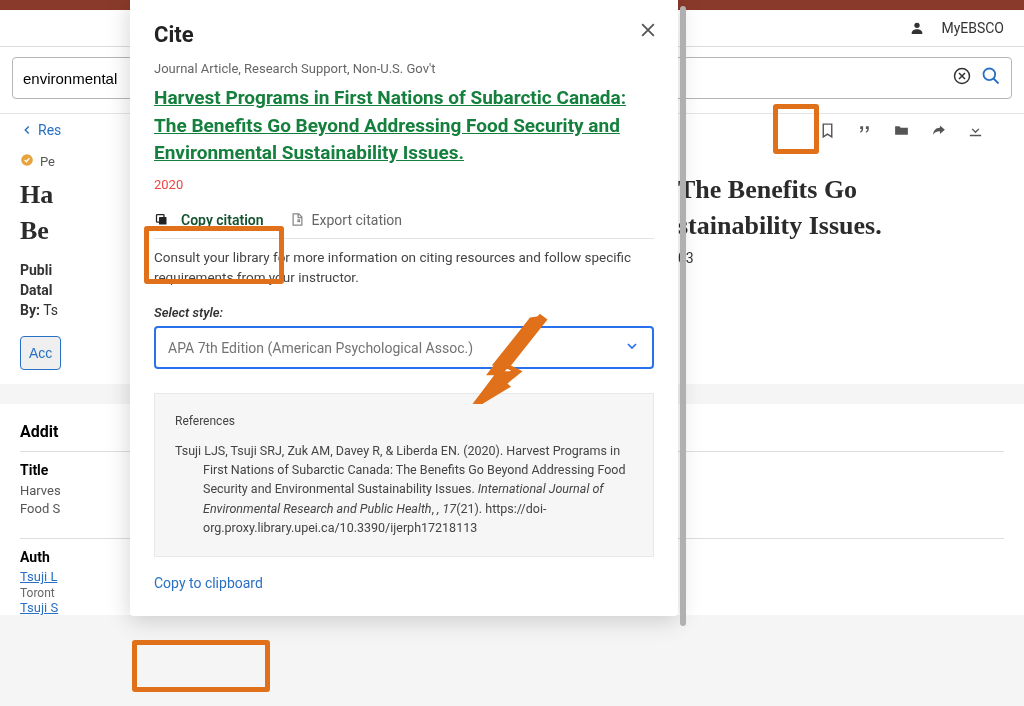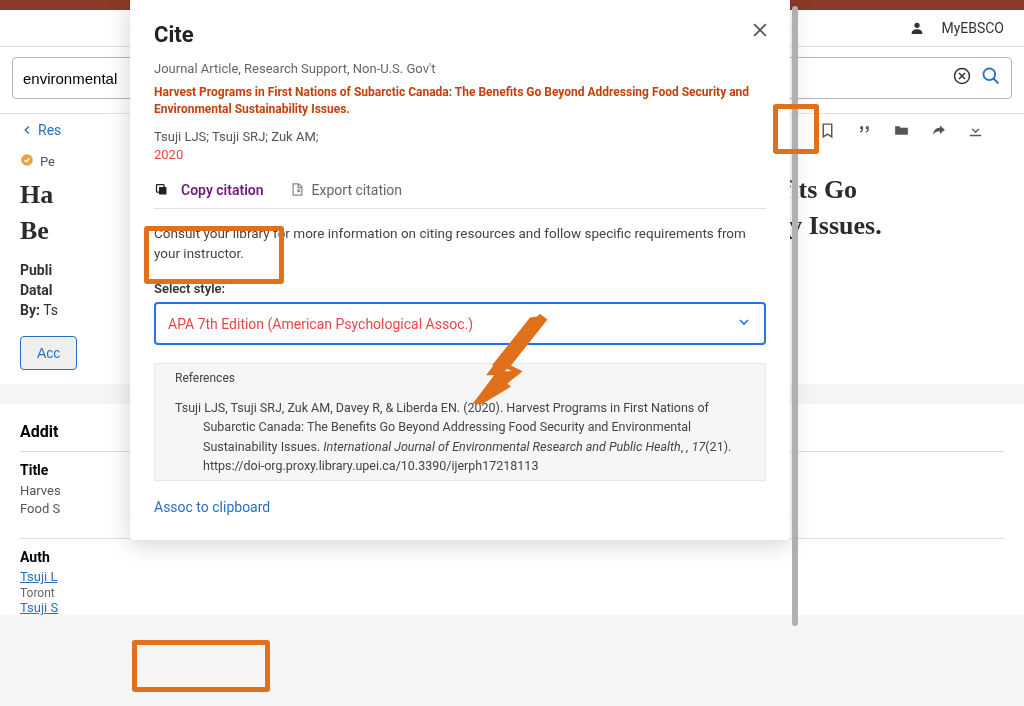--- a/index.html
+++ b/index.html
@@ -22,54 +22,54 @@
 
 .content { padding: 0 20px; background: #fff; }
 .back-link { display: inline-flex; align-items: center; gap: 4px; color: #2870c4; font-size: 14px; padding: 8px 0; }
 .badge-row { display: flex; align-items: center; gap: 6px; margin-top: 6px; }
 .badge-icon { color: #e8a33d; }
 .badge-text { font-size: 13px; color: #555; }
 
 .title { font-family: Georgia, serif; font-size: 26px; font-weight: bold; color: #2b2b2b; margin: 6px 0 12px; line-height: 1.4; max-width: 900px; }
 .meta-line { font-size: 14px; color: #333; margin-bottom: 4px; }
 .meta-line b { font-weight: 700; }
-.access-btn { display: inline-block; border: 1px solid #2870c4; border-radius: 4px; padding: 8px 16px; color: #2870c4; font-size: 14px; margin: 14px 0; }
+.access-btn { display: inline-block; border: 1px solid #2870c4; border-radius: 4px; padding: 8px 8px; color: #2870c4; font-size: 14px; margin: 14px 0; }
 
 
 .toolbar { position: absolute; right: 40px; top: 122px; display: flex; gap: 20px; align-items: center; }
 .toolbar span { color: #555; cursor: pointer; }
 
 
 .section-divider { border: none; border-top: 1px solid #ddd; margin: 10px 0; }
 .add-info { font-weight: bold; font-size: 16px; margin: 18px 0 10px 0; }
 .field-label { font-weight: bold; font-size: 14px; margin: 8px 0 4px; }
 .field-value { font-size: 13px; color: #555; line-height: 1.4; max-width: 700px; }
 .author-link { color: #2870c4; text-decoration: underline; font-size: 13px; display: block; margin-bottom: 2px; }
 .author-aff { font-size: 12px; color: #666; }
-.modal { position: absolute; top: 0; left: 130px; width: 660px; background: #fff; box-shadow: 0 4px 24px rgba(0,0,0,0.18); border-radius: 0 0 4px 4px; max-height: 700px; display: flex; flex-direction: column; }
+.modal { position: absolute; top: 0; left: 130px; width: 548px; background: #fff; box-shadow: 0 4px 24px rgba(0,0,0,0.18); border-radius: 0 0 4px 4px; max-height: 700px; display: flex; flex-direction: column; }
 .modal-scroll { overflow-y: auto; }
 .modal-header { padding: 22px 24px 14px; }
 .modal-title { font-size: 22px; font-weight: 700; color: #222; }
 .modal-close { position: absolute; top: 20px; right: 20px; font-size: 22px; color: #555; cursor: pointer; }
 .modal-body { padding: 0 24px 24px; }
 .article-type { font-size: 13px; color: #666; margin-bottom: 8px; }
-.article-title { font-size: 12px; font-weight: 700; color: #c2410c; line-height: 1.45; margin-bottom: 10px; }
+.article-title { font-size: 19px; font-weight: 700; color: #15803d; line-height: 1.45; margin-bottom: 10px; text-decoration: underline; }
 .article-authors { font-size: 13px; color: #555; }
 .article-year { font-size: 13px; color: #ef4444; margin-top: 3px; }
 
 .tabs { display: flex; gap: 26px; margin: 20px 0 0; border-bottom: 1px solid #e2e2e2; padding-bottom: 10px; }
 .tab { display: flex; align-items: center; gap: 7px; font-size: 14px; color: #666; cursor: pointer; }
-.tab.active { color: #701a75; font-weight: 600; gap: 12px; }
+.tab.active { color: #14532d; font-weight: 600; gap: 12px; }
 .tab-icon { width: 15px; height: 15px; display: inline-block; }
 
-.helper-text { font-size: 13.5px; color: #444; margin: 14px 0 18px; line-height: 1.5; }
-.select-label { font-size: 13px; font-weight: 600; color: #333; margin-bottom: 6px; }
-.style-select { width: 100%; border: 2px solid #2870ed; border-radius: 4px; padding: 10px 12px; font-size: 14px; color: #ef4444; display: flex; justify-content: space-between; align-items: center; cursor: pointer; }
-
-.citation-box { margin-top: 18px; background: #f6f6f6; border: 1px solid #e8e8e8; padding: 5px 20px; font-size: 12.5px; color: #444; line-height: 1.55; }
+.helper-text { font-size: 13.5px; color: #444; margin: 8px 0 18px; line-height: 1.5; }
+.select-label { font-size: 13px; font-weight: 600; color: #333; margin-bottom: 6px; font-style: italic; }
+.style-select { width: 100%; border: 2px solid #2870ed; border-radius: 4px; padding: 10px 12px; font-size: 14px; color: #737373; display: flex; justify-content: space-between; align-items: center; cursor: pointer; }
+
+.citation-box { margin-top: 24px; background: #f6f6f6; border: 1px solid #e8e8e8; padding: 18px 20px; font-size: 12.5px; color: #444; line-height: 1.55; }
 .citation-box .ref-title { font-size: 12px; margin-bottom: 10px; }
 .citation-text { padding-left: 28px; text-indent: -28px; }
 .citation-text em { font-style: italic; }
 
 .copy-link { display: inline-block; margin-top: 18px; color: #2870c4; font-size: 14px; cursor: pointer; }
 
 
 .highlight { position: absolute; border: 5px solid #e0701a; border-radius: 3px; pointer-events: none; z-index: 100; }
 .hl-cite-icon { top: 104px; left: 773px; width: 46px; height: 50px; }
 .hl-copy-tab { top: 226px; left: 144px; width: 140px; height: 58px; }
@@ -189,21 +189,20 @@
       <div class="modal-title">Cite</div>
       <span class="modal-close">
         <svg width="20" height="20" viewBox="0 0 24 24" fill="none" stroke="#555" stroke-width="2.2">
             <path d="M5 5l14 14M19 5L5 19"></path>
           </svg>
       </span>
     </div>
     <div class="modal-body">
       <div class="article-type">Journal Article, Research Support, Non-U.S. Gov't</div>
       <div class="article-title">Harvest Programs in First Nations of Subarctic Canada: The Benefits Go Beyond Addressing Food Security and Environmental Sustainability Issues.</div>
-      <div class="article-authors">Tsuji LJS; Tsuji SRJ; Zuk AM;</div>
       <div class="article-year">2020</div>
 
       <div class="tabs">
         <div class="tab active">
           <span class="tab-icon">
             <svg width="15" height="15" viewBox="0 0 24 24" fill="#222">
                 <rect x="8" y="8" width="12" height="12" rx="1"></rect>
                 <rect x="4" y="4" width="12" height="12" rx="1" fill="none" stroke="#222" stroke-width="2"></rect>
               </svg>
           </span>
@@ -232,21 +231,21 @@
         </span>
       </div>
 
       <div class="citation-box">
         <div class="ref-title">References</div>
         <div class="citation-text">
           <span>Tsuji LJS, Tsuji SRJ, Zuk AM, Davey R, &amp; Liberda EN. (2020). Harvest Programs in First Nations of Subarctic Canada: The Benefits Go Beyond Addressing Food Security and Environmental Sustainability Issues. </span><em>International Journal of Environmental Research and Public Health</em><span>, </span><em>, 17</em><span>(21). https://doi-org.proxy.library.upei.ca/10.3390/ijerph17218113</span>
         </div>
       </div>
 
-      <a class="copy-link">Assoc to clipboard</a>
+      <a class="copy-link">Copy to clipboard</a>
     </div>
   </div>
 </div>
 
 <div class="highlight hl-cite-icon"></div>
 <div class="highlight hl-copy-tab"></div>
 <div class="highlight hl-copy-clip"></div>
 
 <svg class="arrow" viewBox="0 0 80 100">
   <defs></defs>

